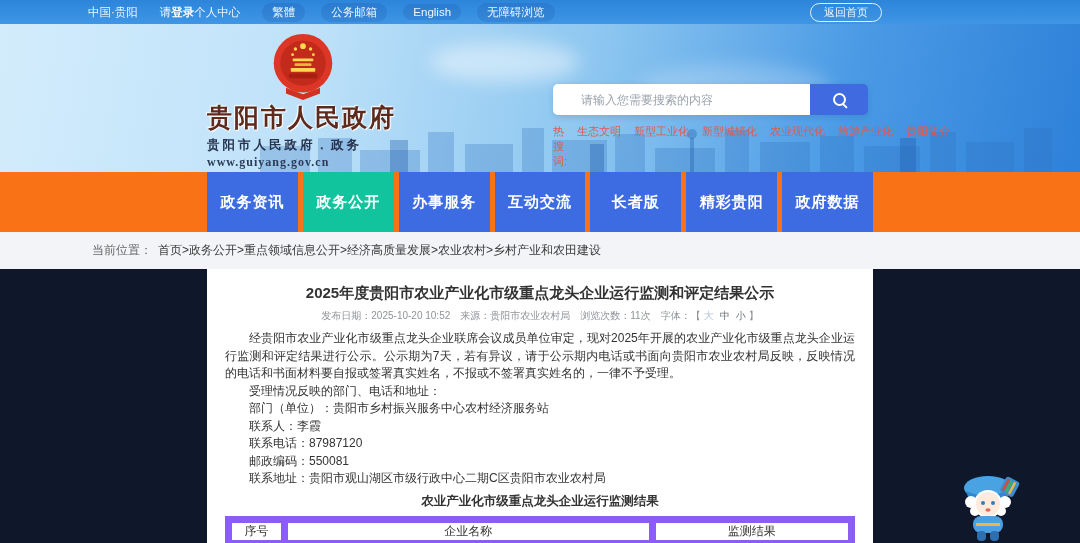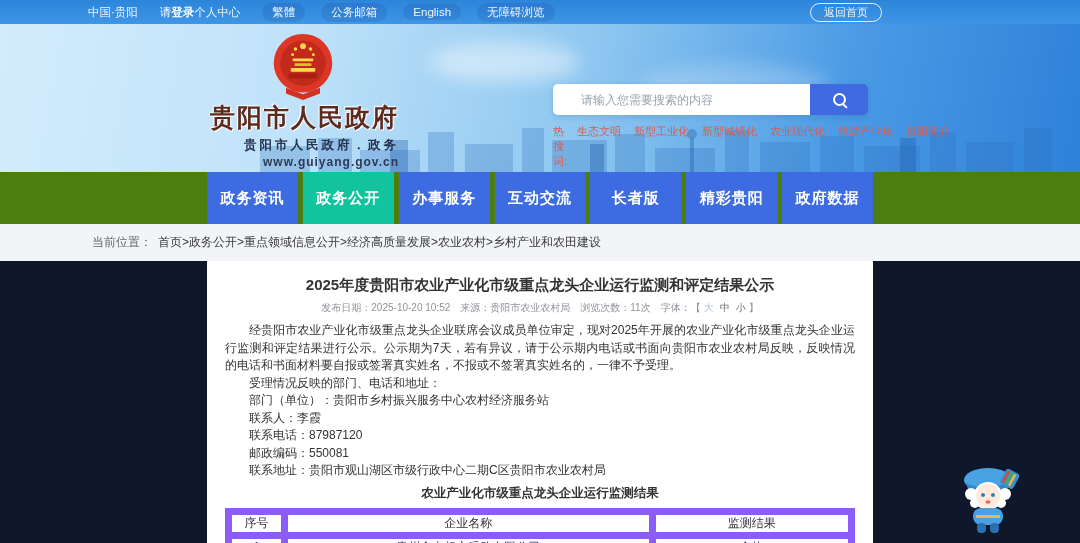--- a/index.html
+++ b/index.html
@@ -16,42 +16,42 @@
   .tb-back { margin-left:auto; margin-right:198px; border:1px solid rgba(255,255,255,.85);
     border-radius:10px; padding:1px 13px; font-size:11px; cursor:pointer; white-space:nowrap; }
 
   
   .banner { position:relative; height:148px; overflow:hidden;
     background:linear-gradient(100deg,#d3ecfc 0%,#bfe2f9 28%,#8cc6f0 55%,#4a9ae5 78%,#2e81d9 100%); }
   .cloud { position:absolute; background:rgba(255,255,255,.45); border-radius:50%; filter:blur(9px); }
   .c1 { width:150px; height:40px; left:430px; top:18px; }
   .c2 { width:190px; height:46px; left:640px; top:40px; opacity:.5; }
   .skyline { position:absolute; bottom:0; left:260px; width:820px; height:52px; }
-  .brand { position:absolute; left:207px; top:7px; width:192px; text-align:right; cursor:pointer; }
+  .brand { position:absolute; left:207px; top:7px; width:192px; text-align:left; cursor:pointer;font-family:Liberation Serif, serif; }
   .emblem { width:68px; height:70px; display:block; margin:0 auto; }
   .site-name { font-size:25px; font-weight:bold; color:#5d2a1e; letter-spacing:2px;
     text-shadow:0 0 3px #fff,1px 1px 0 rgba(255,255,255,.9),-1px -1px 0 rgba(255,255,255,.9); white-space:nowrap; }
   .site-sub { margin-top:3px; font-size:12.5px; font-weight:bold; color:#26334e; letter-spacing:3px; white-space:nowrap; }
   .site-url { margin-top:1px; font-size:12px; font-weight:bold; color:#2b3a56; letter-spacing:1px; }
   .search-wrap { position:absolute; left:553px; top:60px; width:315px; }
   .search-box { display:flex; height:31px; border-radius:5px; overflow:hidden;
     box-shadow:0 2px 6px rgba(20,70,140,.18); }
   .search-box input { flex:1; border:none; outline:none; padding:0 28px; font-size:12px; color:#333; }
   .search-box input::placeholder { color:#9aa3ad; }
   .search-btn { width:58px; border:none; background:#3f6ae0; cursor:pointer;
     display:flex; align-items:center; justify-content:center; }
   .mag { width:13px; height:13px; border:2px solid #fff; border-radius:50%; position:relative; display:block; }
   .mag::after { content:""; position:absolute; width:2px; height:6px; background:#fff;
     bottom:-5px; right:-2px; transform:rotate(-45deg); border-radius:1px; }
   .hot-row { margin-top:9px; display:flex; font-size:11px; color:#e05a4a; }
   .hot-label { margin-right:10px; }
   .hot-link { margin-right:13px; cursor:pointer; white-space:nowrap; }
 
   
-  .nav { height:52px; background:#4d7c0f; position:relative; }
+  .nav { height:60px; background:#f97316; position:relative; }
   .nav-inner { position:absolute; left:207px; width:666px; height:100%; display:flex; gap:5px; }
   .nav-item { flex:1; display:flex; align-items:center; justify-content:center;
     background:#3d6ce2; color:#fff; font-size:15px; font-weight:bold; cursor:pointer;
     letter-spacing:1px; white-space:nowrap; }
   .nav-item.active { background:#12c49e; }
 
   
   .crumb { height:37px; line-height:37px; background:#f2f4f7; padding-left:92px; font-size:12px; }
   .crumb-label { color:#666; margin-right:6px; }
   .crumb-path { color:#3a3a3a; cursor:pointer; }

